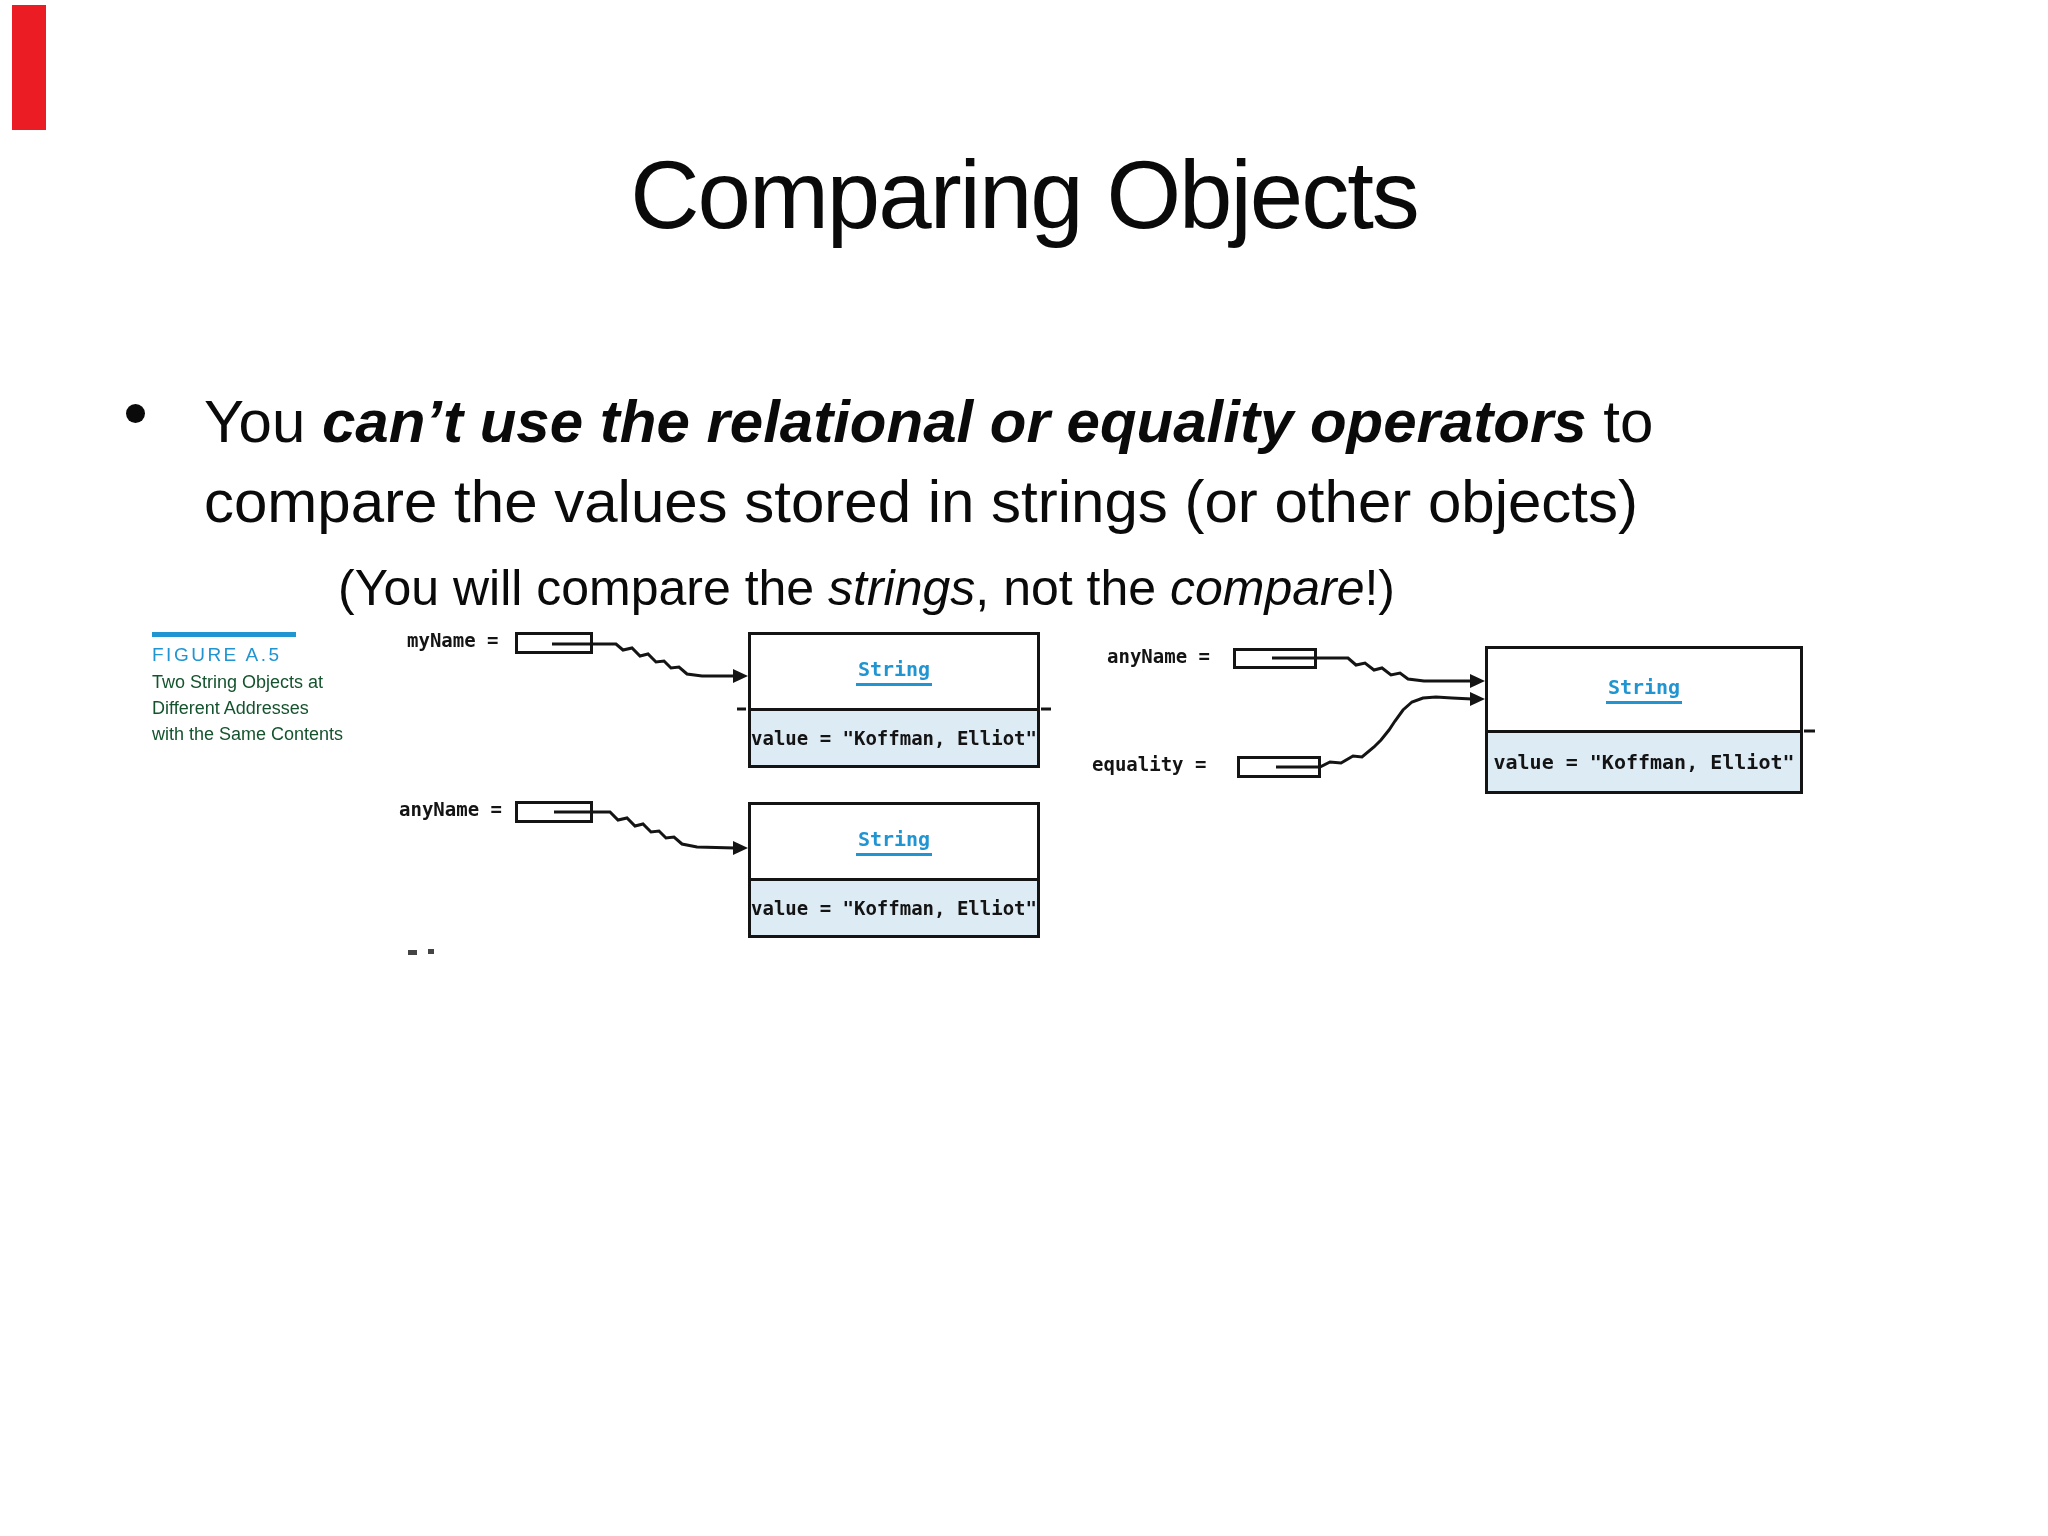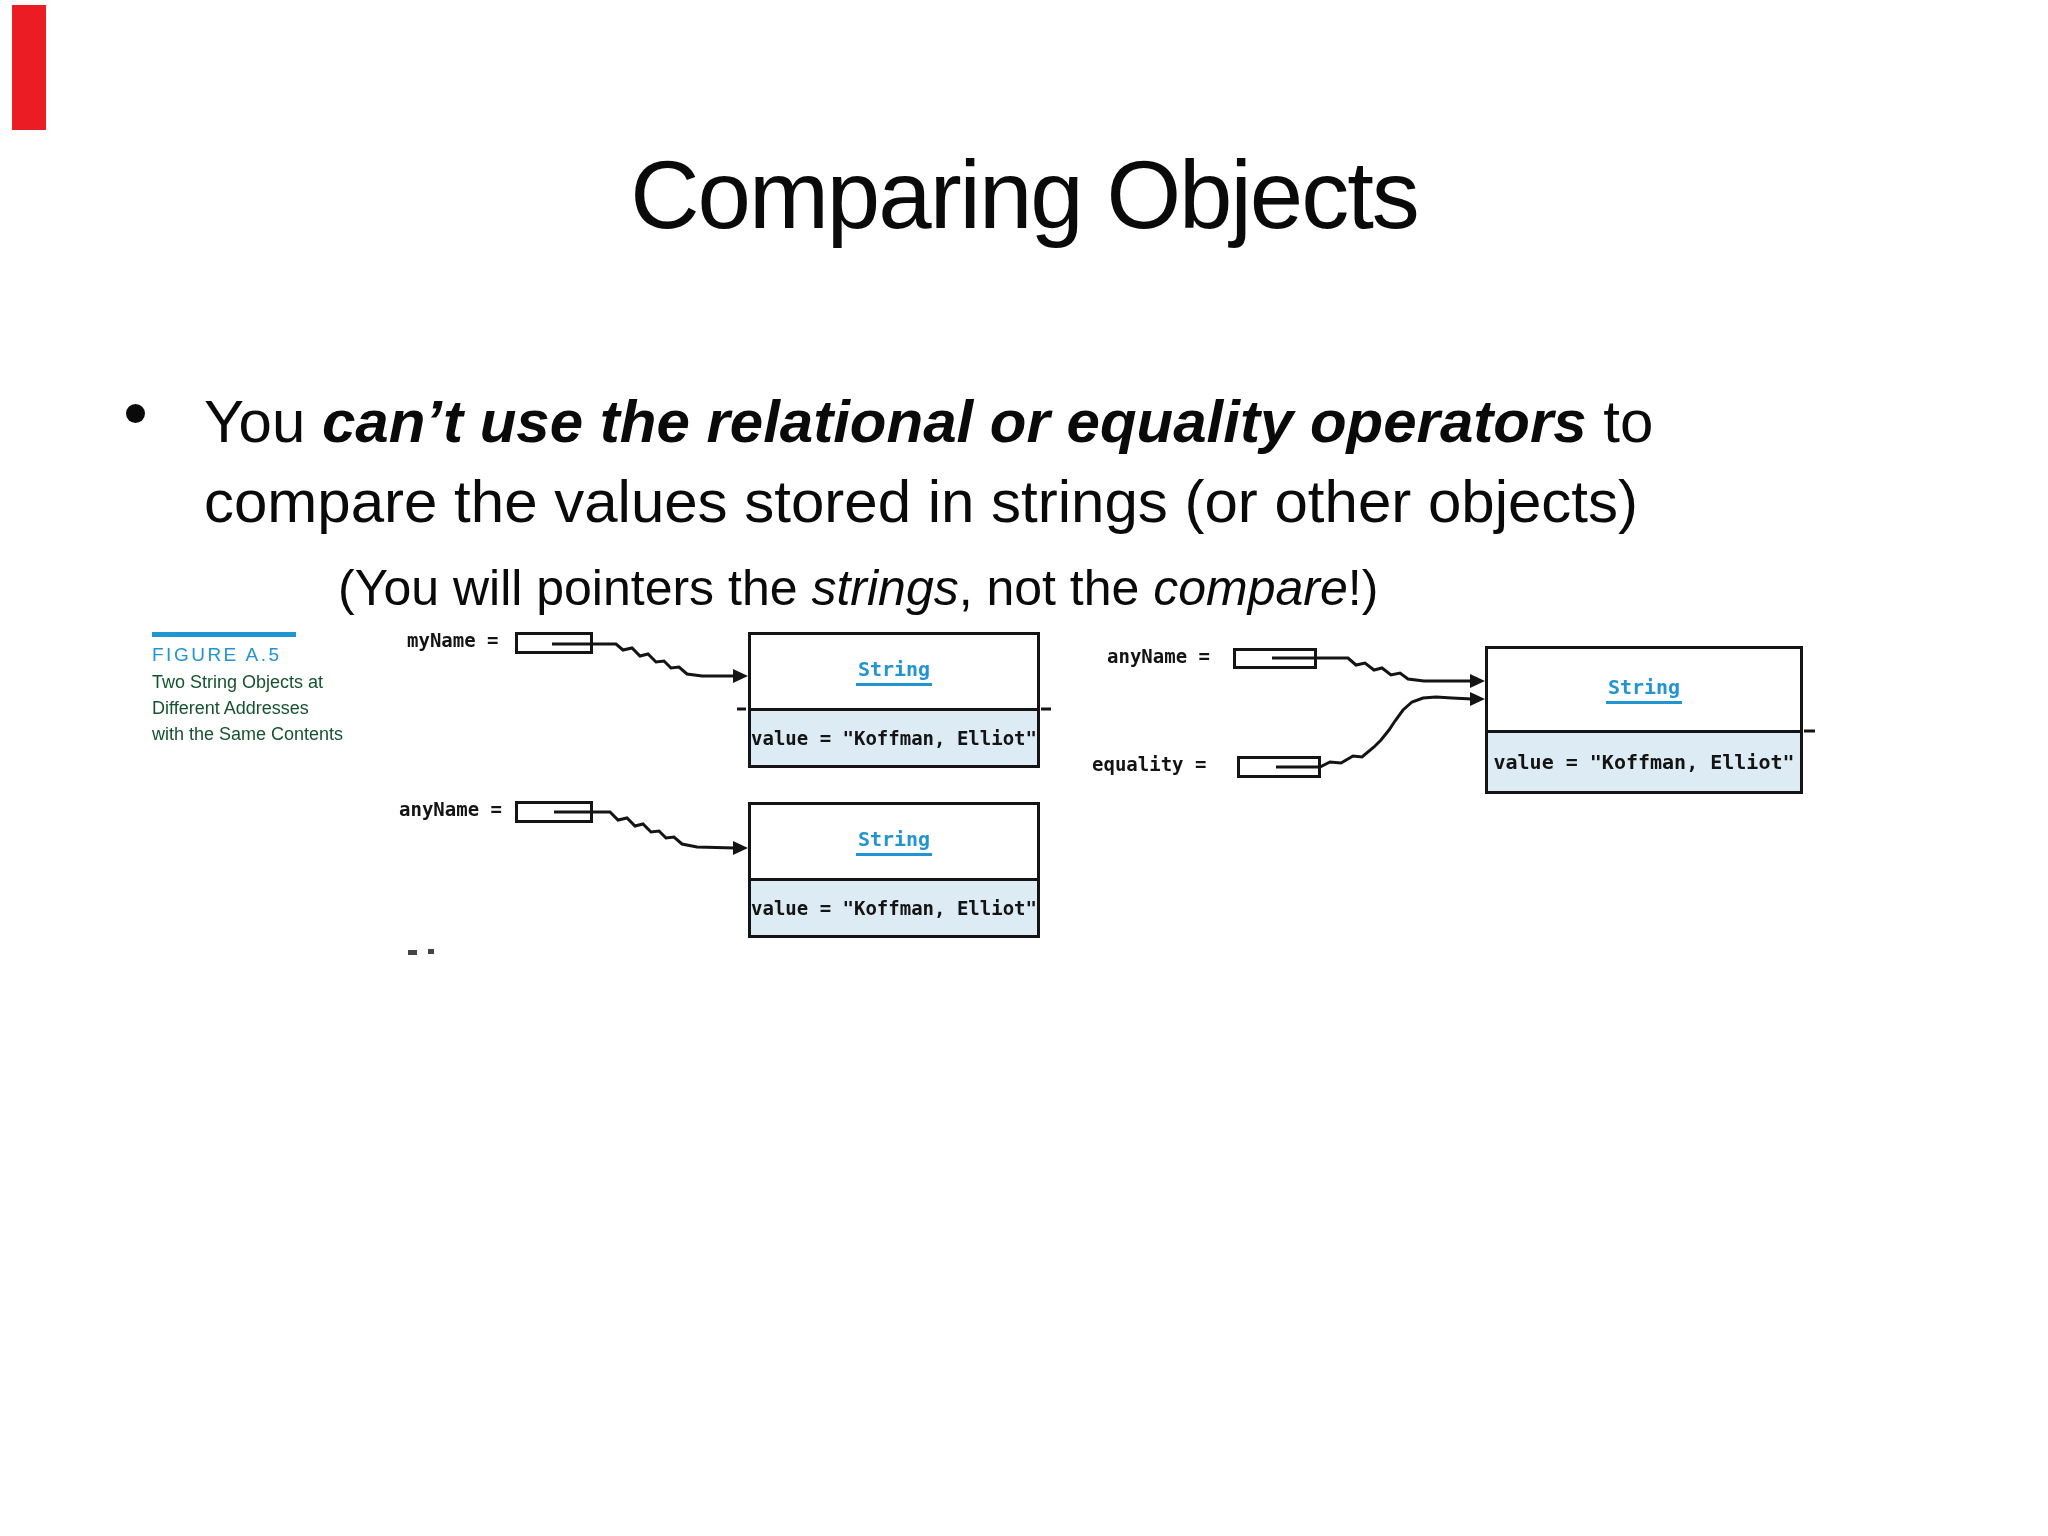--- a/index.html
+++ b/index.html
@@ -84,21 +84,21 @@
   <div class="abs red-bar"></div>
 
   <div class="abs title">Comparing Objects</div>
 
   <div class="abs bullet-dot"></div>
 
   <div class="abs b-line b-line1"><span>You </span><span class="b-em">can’t use the relational or equality operators</span><span> to</span></div>
 
   <div class="abs b-line b-line2">compare the values stored in strings (or other objects)</div>
 
-  <div class="abs note"><span>(You will pointers the </span><span class="it">strings</span><span>, not the </span><span class="it">compare</span><span>!)</span></div>
+  <div class="abs note"><span>(You will compare the </span><span class="it">strings</span><span>, not the </span><span class="it">compare</span><span>!)</span></div>
 
   <div class="abs fig-rule"></div>
   <div class="abs fig-label">FIGURE A.5</div>
   <div class="abs fig-caption">
     <div>Two String Objects at</div>
     <div>Different Addresses</div>
     <div>with the Same Contents</div>
   </div>
 
   <div class="abs mono ptr-label lbl-myname">myName =</div>

